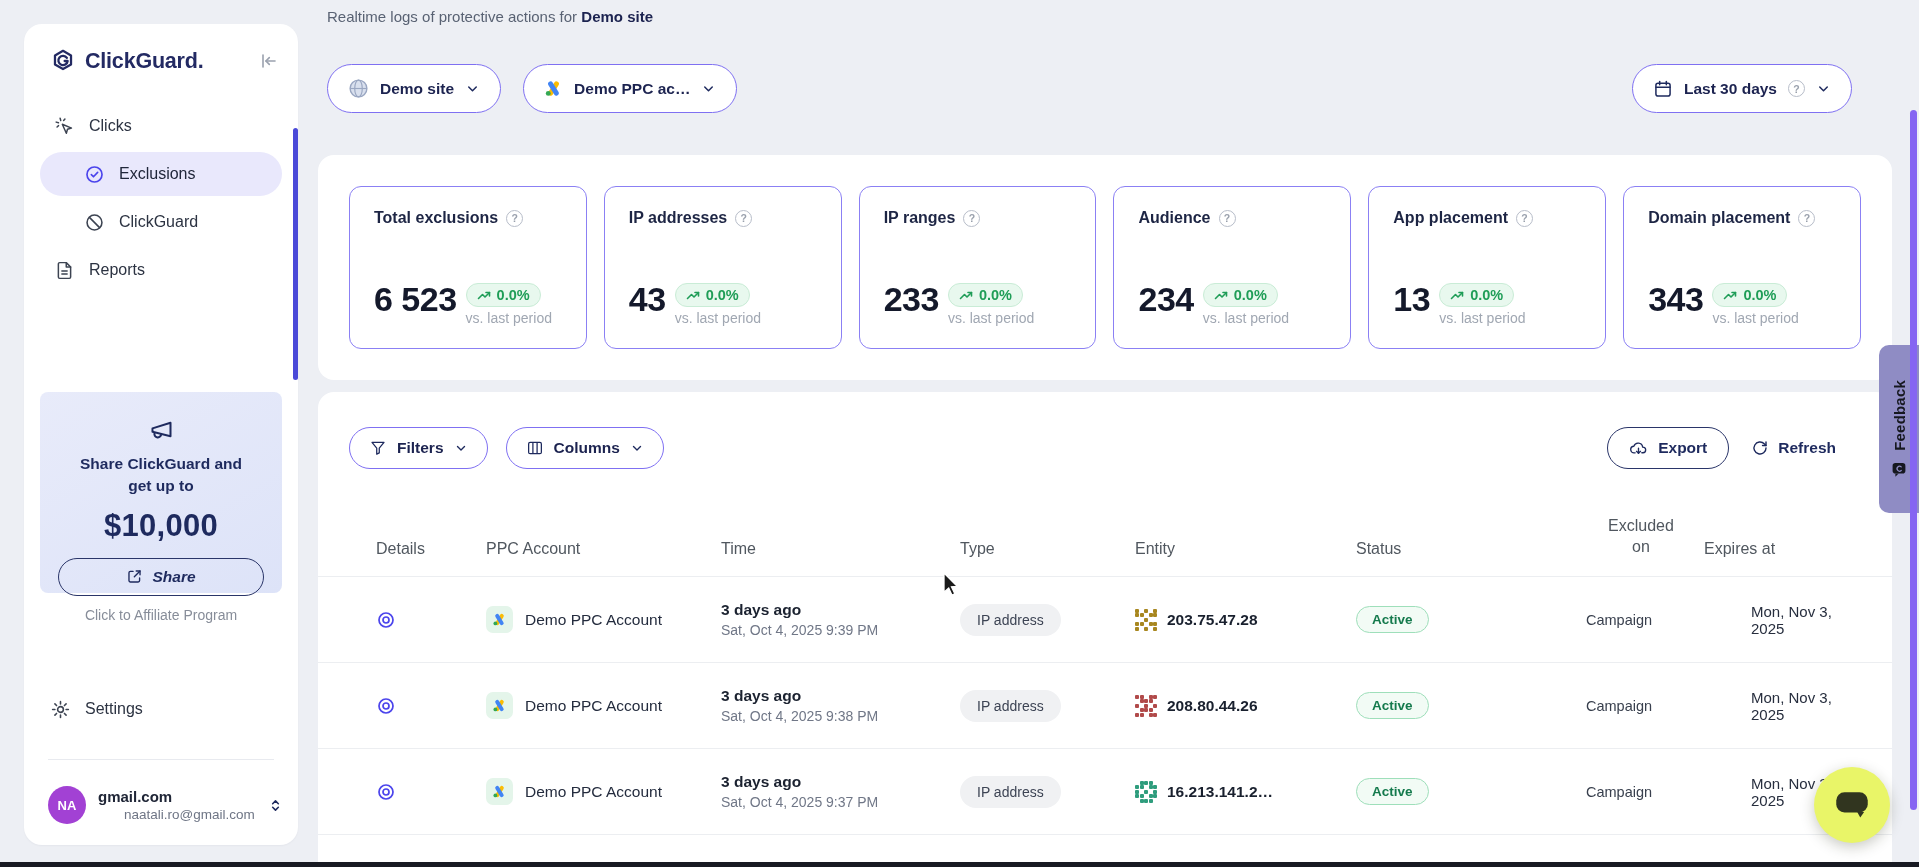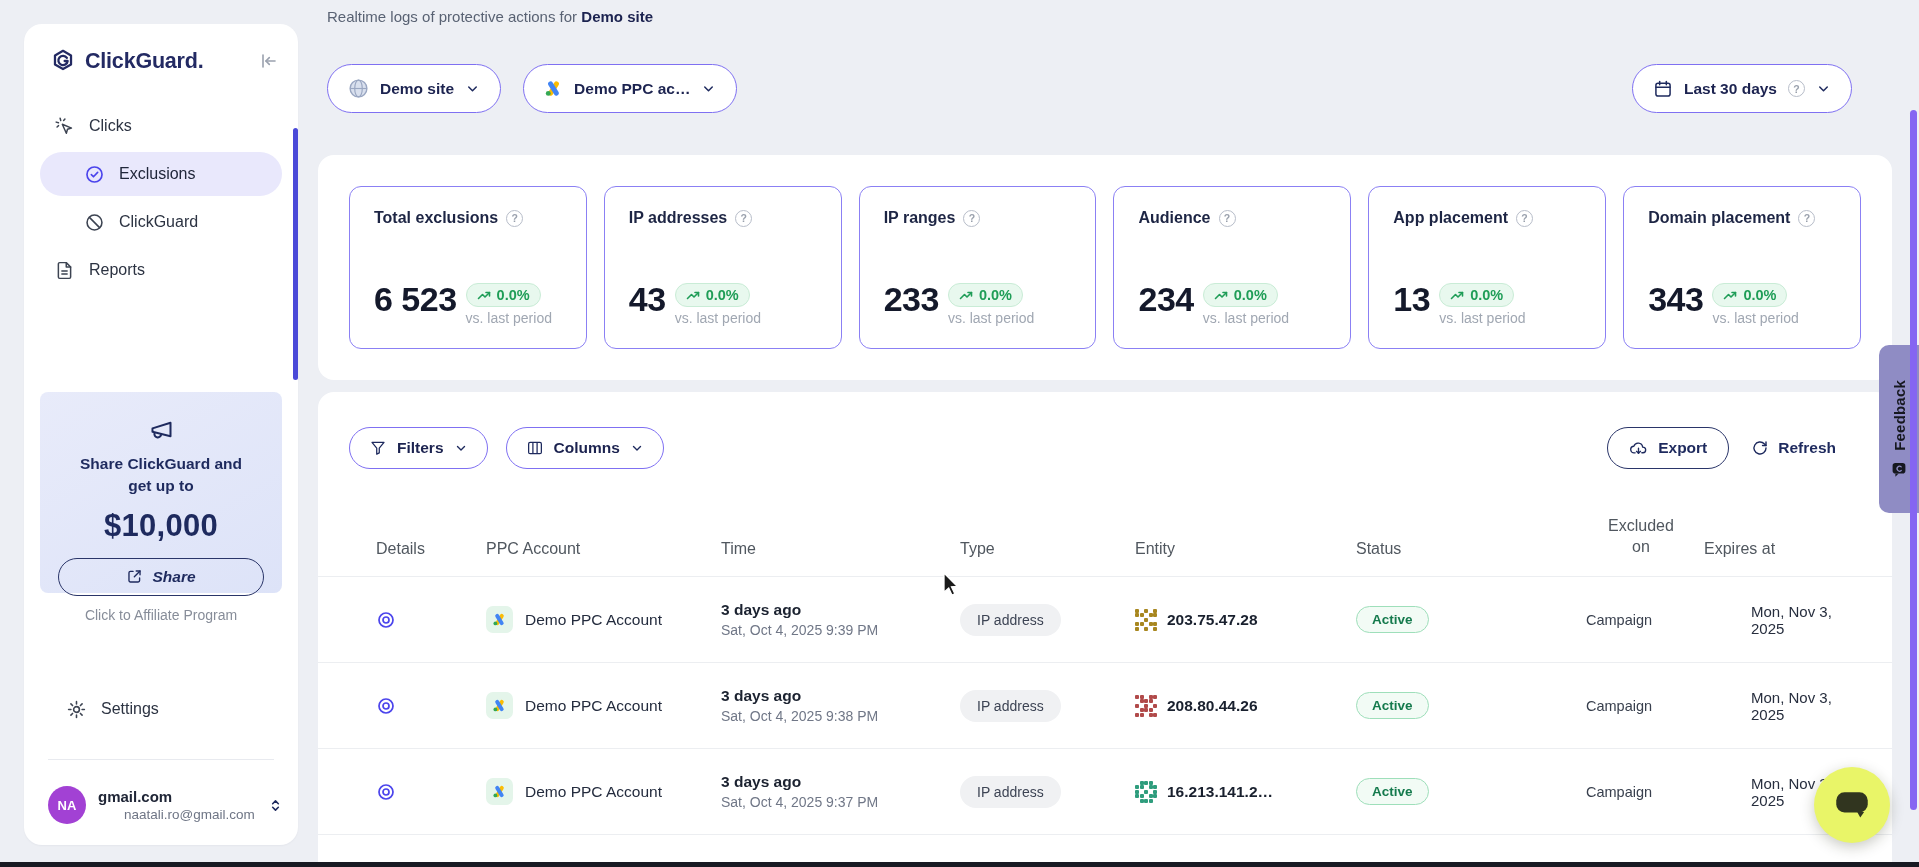--- a/index.html
+++ b/index.html
@@ -42,21 +42,21 @@
   .promo-line { font-size:15.5px; font-weight:600; color:#1e2a5e; line-height:1.45; }
   .promo-amount { font-size:31px; font-weight:700; color:#1e2a5e; margin-top:10px; letter-spacing:.3px; }
   .share-btn {
     margin:14px auto 0; width:206px; height:38px; border:1.4px solid #2a3569; border-radius:20px;
     display:flex; align-items:center; justify-content:center; gap:9px;
     font-size:15.5px; font-weight:600; color:#1e2a5e; background:transparent; cursor:pointer;font-style:italic;
   }
   .promo-affiliate { margin-top:11px; font-size:14px; color:#878d99; cursor:pointer; }
 
   .settings-row {
-    position:absolute; left:28px; right:16px; top:663px; height:44px;
+    position:absolute; left:12px; right:16px; top:663px; height:44px;
     display:flex; align-items:center; gap:14px; padding:0 14px;
     font-size:16px; color:#2c3342; font-weight:500; cursor:pointer;
   }
   .sidebar-divider { position:absolute; left:24px; right:24px; top:735px; height:1px; background:#e8eaef; }
   .account-row {
     position:absolute; left:16px; right:16px; top:757px; height:48px;
     display:flex; align-items:center; gap:12px; padding:0 8px; cursor:pointer;
   }
   .avatar {
     width:38px; height:38px; border-radius:50%; background:#a241d4; color:#fff;

